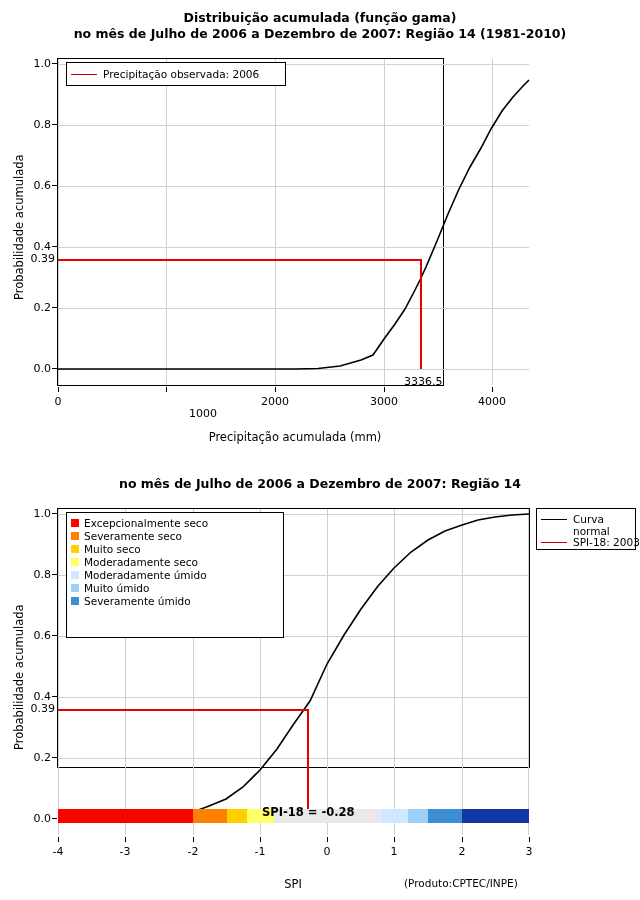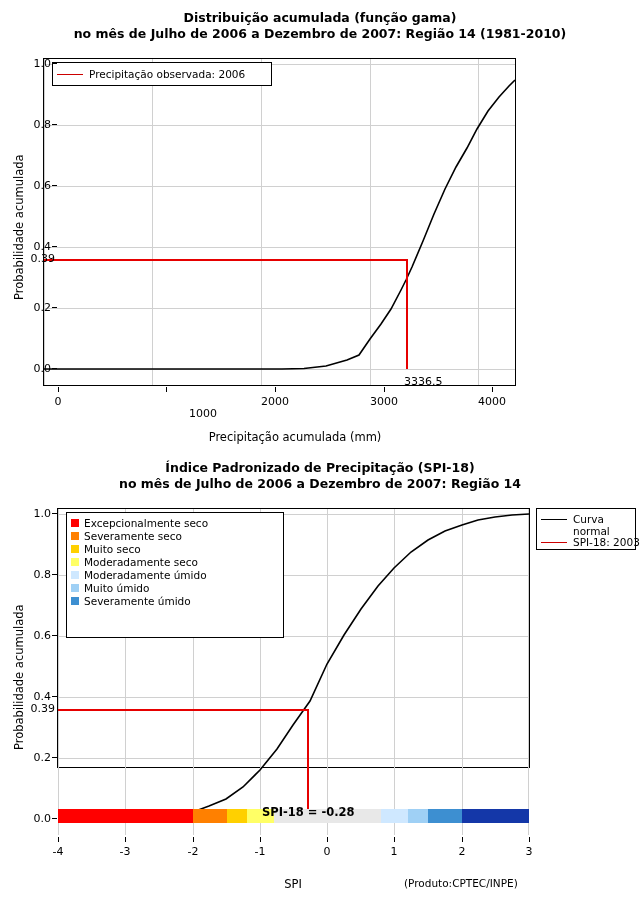--- a/index.html
+++ b/index.html
@@ -54,21 +54,21 @@
 </head>
 <body>
 
 <div class="page">
 
   <div class="panel" id="panel-top">
 
     <div class="title" style="top:10px;text-align:center;">Distribuição acumulada (função gama)</div>
     <div class="title" style="top:26px;">no mês de Julho de 2006 a Dezembro de 2007: Região 14 (1981-2010)</div>
 
-    <div class="plotbox" id="top-plot" style="left:43px;top:58px;width:473px;height:328px;">
+    <div class="plotbox" id="top-plot" style="left:57px;top:58px;width:387px;height:328px;">
 
       <div class="gridline v" style="left:0px;top:0;height:326px;"></div>
       <div class="gridline v" style="left:108px;top:0;height:326px;"></div>
       <div class="gridline v" style="left:217px;top:0;height:326px;"></div>
       <div class="gridline v" style="left:326px;top:0;height:326px;"></div>
       <div class="gridline v" style="left:434px;top:0;height:326px;"></div>
 
       <div class="gridline h" style="top:310px;left:0;width:471px;"></div>
       <div class="gridline h" style="top:249px;left:0;width:471px;"></div>
       <div class="gridline h" style="top:188px;left:0;width:471px;"></div>
@@ -120,21 +120,20 @@
     <div class="ticklabel x" style="left:472px;top:395px;width:40px;">4000</div>
 
     <div class="annot" style="left:404px;top:375px;">3336.5</div>
 
     <div class="axis-title" style="left:130px;top:430px;width:330px;">Precipitação acumulada (mm)</div>
     <div class="axis-title y" style="left:12px;top:300px;">Probabilidade acumulada</div>
   </div>
 
   <div class="panel" id="panel-bottom">
 
-    <div class="title" style="top:8px;">Índice Padronizado de Precipitação (SPI-18)</div>
     <div class="title" style="top:24px;">no mês de Julho de 2006 a Dezembro de 2007: Região 14</div>
 
     <div class="plotbox" id="bottom-plot" style="left:57px;top:56px;width:473px;height:260px;">
 
       <div class="gridline v" style="left:0px;top:0;height:326px;"></div>
       <div class="gridline v" style="left:67px;top:0;height:326px;"></div>
       <div class="gridline v" style="left:135px;top:0;height:326px;"></div>
       <div class="gridline v" style="left:202px;top:0;height:326px;"></div>
       <div class="gridline v" style="left:269px;top:0;height:326px;"></div>
       <div class="gridline v" style="left:336px;top:0;height:326px;"></div>

